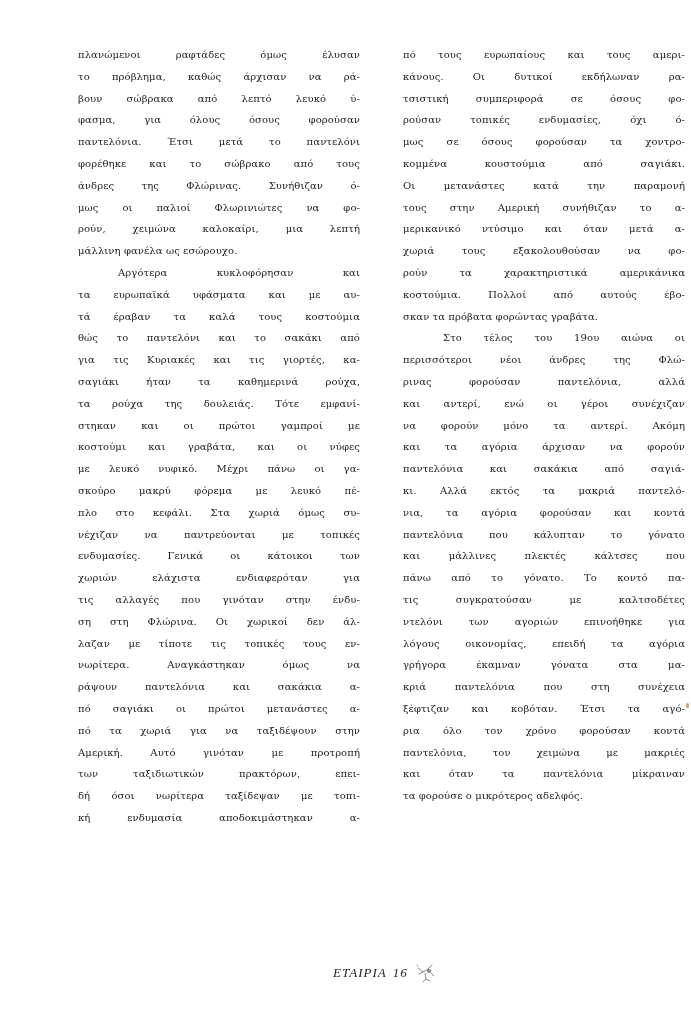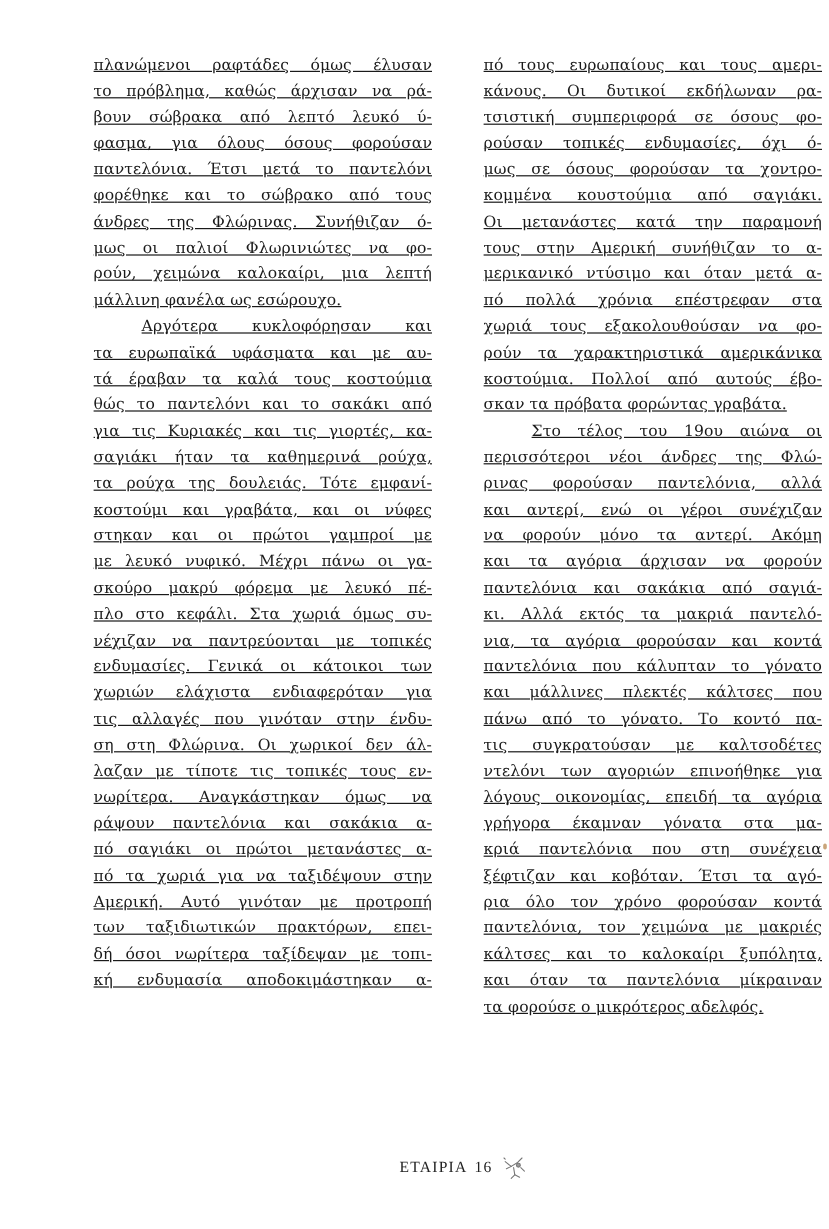--- a/index.html
+++ b/index.html
@@ -3,38 +3,38 @@
   <meta charset="utf-8">
   <style>
     html, body { margin: 0; padding: 0; background: #ffffff; }
     body {
       width: 691px; height: 1024px; position: relative; overflow: hidden;
       font-family: "DejaVu Serif", "Liberation Serif", serif;
       color: #1a1a1a;
     }
     .column {
       position: absolute; top: 44px;
-      font-size: 13px; line-height: 21.8px;
+      font-size: 10px; line-height: 21.8px;
       letter-spacing: 0.1px;
-      text-decoration: underline;
     }
     .col-left { left: 78px; width: 282px; }
     .col-right { left: 403px; width: 282px; }
     .line {
       display: block; white-space: nowrap;
       text-align: justify; text-align-last: justify;
       height: 21.8px;
     }
     .line.last { text-align-last: left; }
     .line.indent { padding-left: 40px; }
     .footer {
       position: absolute; top: 962px; left: 333px;
       font-size: 13px; letter-spacing: 1px; color: #222;
       display: flex; align-items: center; gap: 6px;
       font-family: "Liberation Serif", serif;
+      font-style: italic;
     }
     .ornament { width: 22px; height: 22px; }
     .speck {
       position: absolute; left: 686px; top: 703px; width: 3px; height: 5px;
       background: #c9a57a; border-radius: 2px;
     }
   </style>
 </head>
 <body>
 
@@ -49,22 +49,22 @@
   <span class="line">μως οι παλιοί Φλωρινιώτες να φο-</span>
   <span class="line">ρούν, χειμώνα καλοκαίρι, μια λεπτή</span>
   <span class="line last">μάλλινη φανέλα ως εσώρουχο.</span>
   <span class="line indent">Αργότερα κυκλοφόρησαν και</span>
   <span class="line">τα ευρωπαϊκά υφάσματα και με αυ-</span>
   <span class="line">τά έραβαν τα καλά τους κοστούμια</span>
   <span class="line">θώς το παντελόνι και το σακάκι από</span>
   <span class="line">για τις Κυριακές και τις γιορτές, κα-</span>
   <span class="line">σαγιάκι ήταν τα καθημερινά ρούχα,</span>
   <span class="line">τα ρούχα της δουλειάς. Τότε εμφανί-</span>
+  <span class="line">στηκαν και οι πρώτοι γαμπροί με</span>
   <span class="line">κοστούμι και γραβάτα, και οι νύφες</span>
-  <span class="line">στηκαν και οι πρώτοι γαμπροί με</span>
   <span class="line">με λευκό νυφικό. Μέχρι πάνω οι γα-</span>
   <span class="line">σκούρο μακρύ φόρεμα με λευκό πέ-</span>
   <span class="line">πλο στο κεφάλι. Στα χωριά όμως συ-</span>
   <span class="line">νέχιζαν να παντρεύονται με τοπικές</span>
   <span class="line">ενδυμασίες. Γενικά οι κάτοικοι των</span>
   <span class="line">χωριών ελάχιστα ενδιαφερόταν για</span>
   <span class="line">τις αλλαγές που γινόταν στην ένδυ-</span>
   <span class="line">ση στη Φλώρινα. Οι χωρικοί δεν άλ-</span>
   <span class="line">λαζαν με τίποτε τις τοπικές τους εν-</span>
   <span class="line">νωρίτερα. Αναγκάστηκαν όμως να</span>
@@ -80,21 +80,20 @@
 <div class="column col-right">
   <span class="line">πό τους ευρωπαίους και τους αμερι-</span>
   <span class="line">κάνους. Οι δυτικοί εκδήλωναν ρα-</span>
   <span class="line">τσιστική συμπεριφορά σε όσους φο-</span>
   <span class="line">ρούσαν τοπικές ενδυμασίες, όχι ό-</span>
   <span class="line">μως σε όσους φορούσαν τα χοντρο-</span>
   <span class="line">κομμένα κουστούμια από σαγιάκι.</span>
   <span class="line">Οι μετανάστες κατά την παραμονή</span>
   <span class="line">τους στην Αμερική συνήθιζαν το α-</span>
   <span class="line">μερικανικό ντύσιμο και όταν μετά α-</span>
-  <span class="line">πό πολλά χρόνια επέστρεφαν στα</span>
   <span class="line">χωριά τους εξακολουθούσαν να φο-</span>
   <span class="line">ρούν τα χαρακτηριστικά αμερικάνικα</span>
   <span class="line">κοστούμια. Πολλοί από αυτούς έβο-</span>
   <span class="line last">σκαν τα πρόβατα φορώντας γραβάτα.</span>
   <span class="line indent">Στο τέλος του 19ου αιώνα οι</span>
   <span class="line">περισσότεροι νέοι άνδρες της Φλώ-</span>
   <span class="line">ρινας φορούσαν παντελόνια, αλλά</span>
   <span class="line">και αντερί, ενώ οι γέροι συνέχιζαν</span>
   <span class="line">να φορούν μόνο τα αντερί. Ακόμη</span>
   <span class="line">και τα αγόρια άρχισαν να φορούν</span>
@@ -105,21 +104,20 @@
   <span class="line">και μάλλινες πλεκτές κάλτσες που</span>
   <span class="line">πάνω από το γόνατο. Το κοντό πα-</span>
   <span class="line">τις συγκρατούσαν με καλτσοδέτες</span>
   <span class="line">ντελόνι των αγοριών επινοήθηκε για</span>
   <span class="line">λόγους οικονομίας, επειδή τα αγόρια</span>
   <span class="line">γρήγορα έκαμναν γόνατα στα μα-</span>
   <span class="line">κριά παντελόνια που στη συνέχεια</span>
   <span class="line">ξέφτιζαν και κοβόταν. Έτσι τα αγό-</span>
   <span class="line">ρια όλο τον χρόνο φορούσαν κοντά</span>
   <span class="line">παντελόνια, τον χειμώνα με μακριές</span>
-  <span class="line">κάλτσες και το καλοκαίρι ξυπόλητα,</span>
   <span class="line">και όταν τα παντελόνια μίκραιναν</span>
   <span class="line last">τα φορούσε ο μικρότερος αδελφός.</span>
 </div>
 
 <div class="speck"></div>
 
 <div class="footer">
   <span>ΕΤΑΙΡΙΑ</span>
   <span>16</span>
   <svg class="ornament" viewBox="0 0 22 22">

